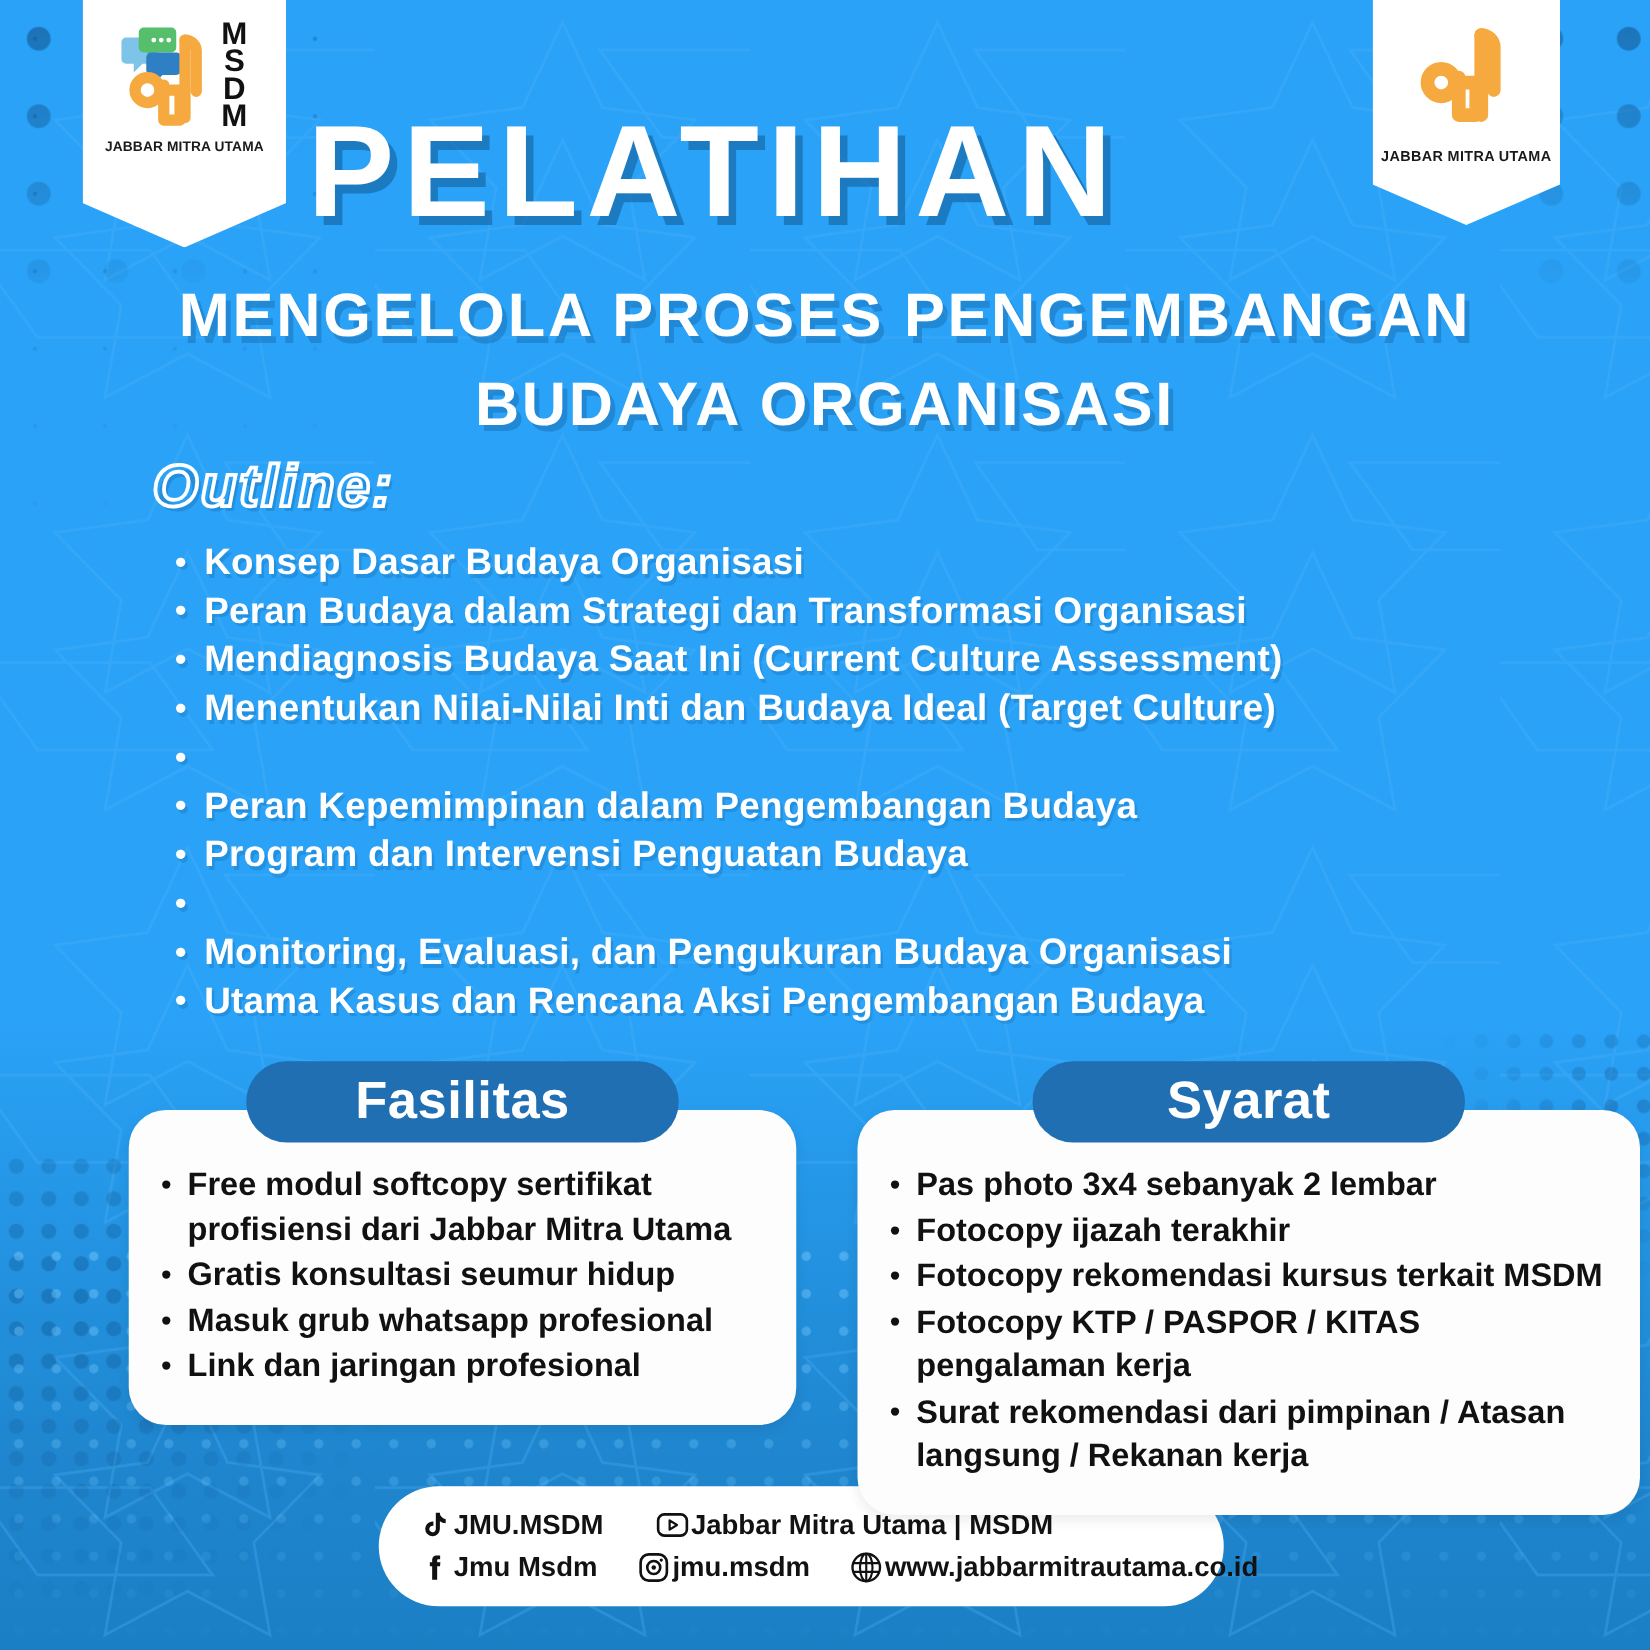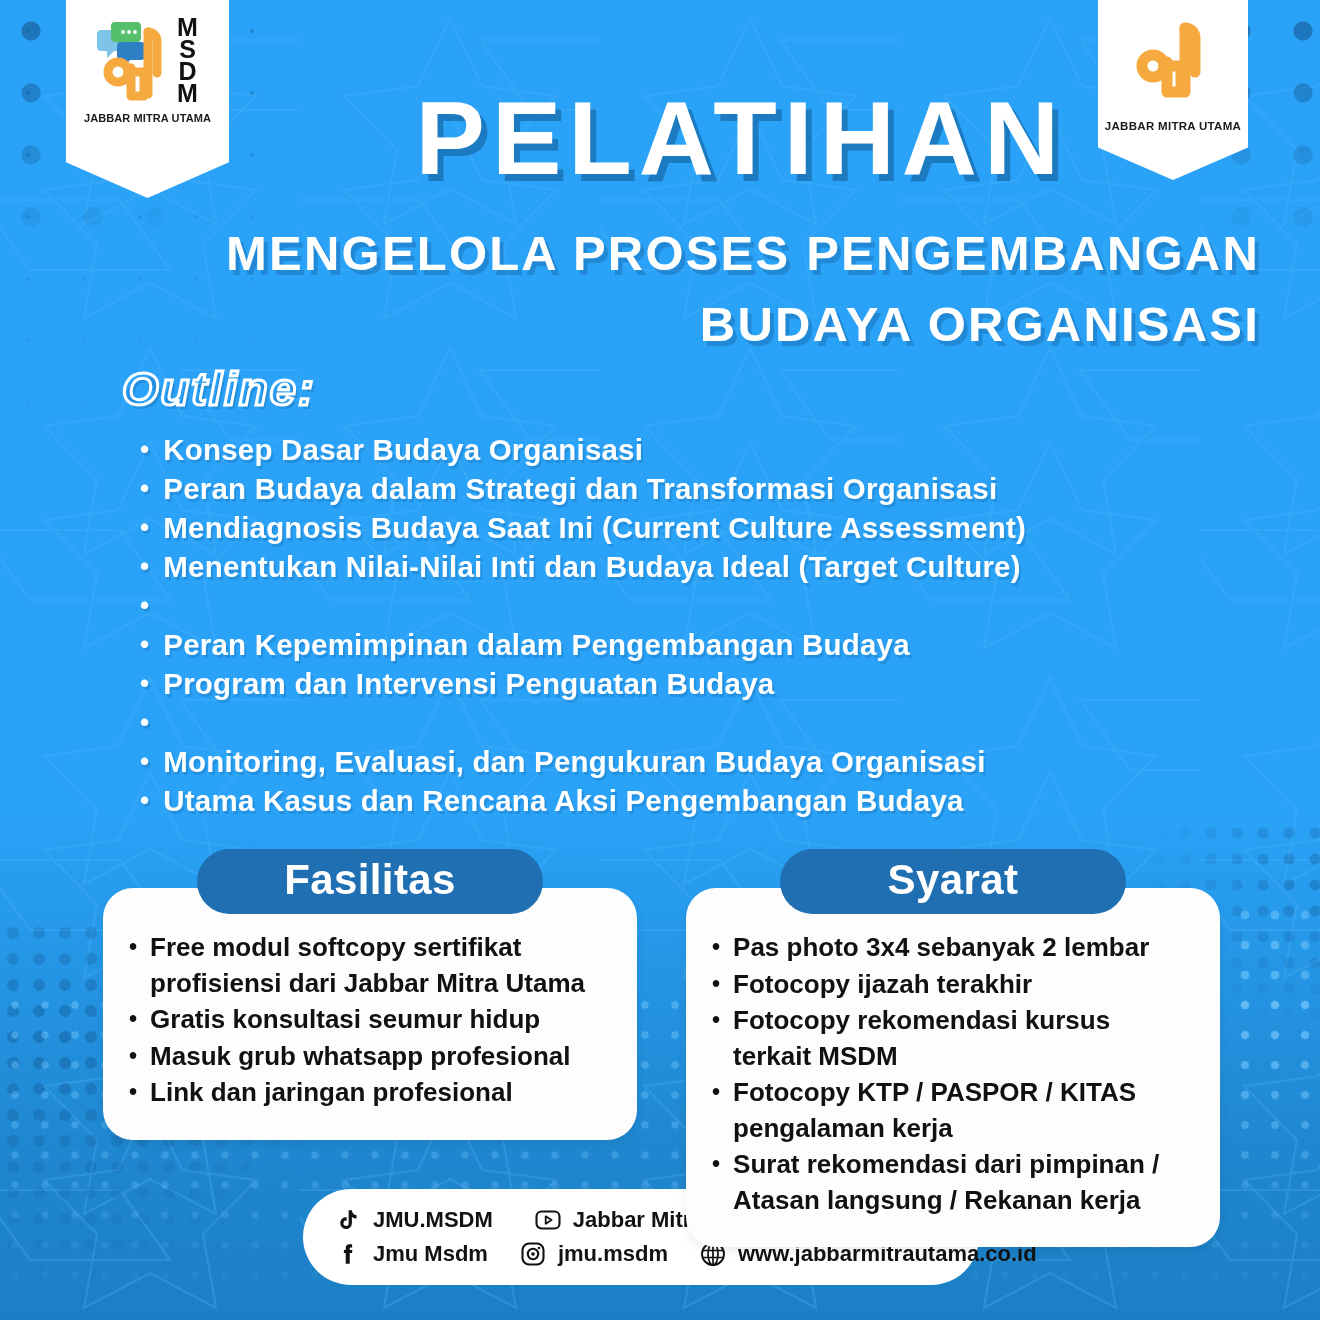--- a/index.html
+++ b/index.html
@@ -117,31 +117,31 @@
   .logo-caption-left { font-size:11px; margin-top:8px; }
   .logo-caption-right { font-size:11.5px; margin-top:6px; letter-spacing:.3px; }
   .msdm-letters {
     display:flex; flex-direction:column; align-items:center;
     font-size:25px; font-weight:800; line-height:.88; color:#111;
   }
 
   
   .title-main {
     position:absolute; left:246px; top:86px; width:820px;
-    text-align:right;
+    text-align:left;
     font-size:104px; font-weight:800;
     letter-spacing:7px;
     color:#ffffff;
     line-height:1;
     text-shadow:6px 7px 0 rgba(16,90,150,.55);
     white-space:nowrap;
   }
   .title-sub {
     position:absolute; left:60px; top:218px; width:1200px;
-    text-align:right; color:#fff;
+    text-align:center; color:#fff;
     font-size:49px; font-weight:800; letter-spacing:2.2px;
     line-height:1.45;
     text-shadow:4px 5px 0 rgba(16,90,150,.35);
   }
 
   .outline-head {
     position:absolute; left:122px; top:361px;
     font-size:47px; font-weight:800; font-style:italic;
     letter-spacing:2px;
     color:transparent;
@@ -159,21 +159,21 @@
     color:#ffffff;
     font-size:29.5px; font-weight:700; letter-spacing:.2px;
     line-height:39px;
     text-shadow:2px 3px 0 rgba(16,90,150,.25);
   }
   .outline-bullet { font-size:26px; line-height:39px; }
 
   
   .card-wrap { position:absolute; top:849px; }
   .card-left  { left:103px; width:534px; }
-  .card-right { left:686px; width:534px; }
+  .card-right { left:686px; width:626px; }
 
   .card-badge {
     position:relative; z-index:3;
     margin:0 auto;
     background:#1f6fb2;
     border-radius:40px;
     color:#ffffff;
     text-align:center;
     font-size:42px; font-weight:800; letter-spacing:.4px;
     padding:7px 0 10px;
@@ -207,21 +207,21 @@
     position:absolute; left:303px; top:1189px;
     width:676px; height:96px;
     background:#ffffff;
     border-radius:48px;
     display:flex; flex-direction:column;
     justify-content:center;
     padding:0 30px;
     gap:4px;
   }
   .f-row { display:flex; align-items:center; }
-  .f-item { display:flex; align-items:center; gap:10px; }
+  .f-item { display:flex; align-items:center; }
   .f-label { font-size:22px; font-weight:700; color:#121212; white-space:nowrap; }
   .f-ico { width:30px; height:30px; display:flex; align-items:center; justify-content:center; flex:0 0 auto; }
   .f-ico svg { display:block; }
 
   
   @supports not (-webkit-text-stroke: 1px #fff) {
     .outline-head { color:#fff; }
   }
 </style>
 </head>

